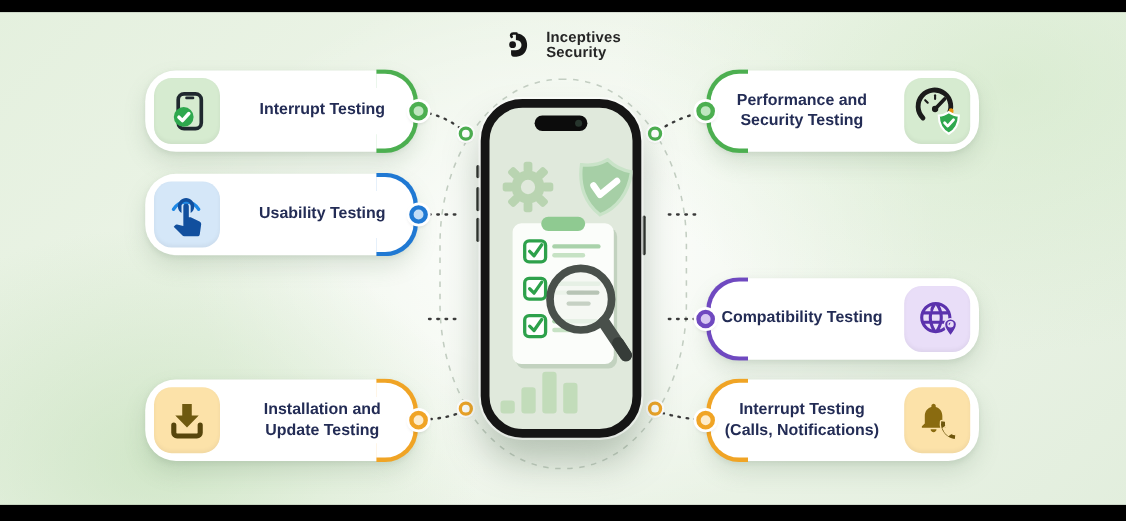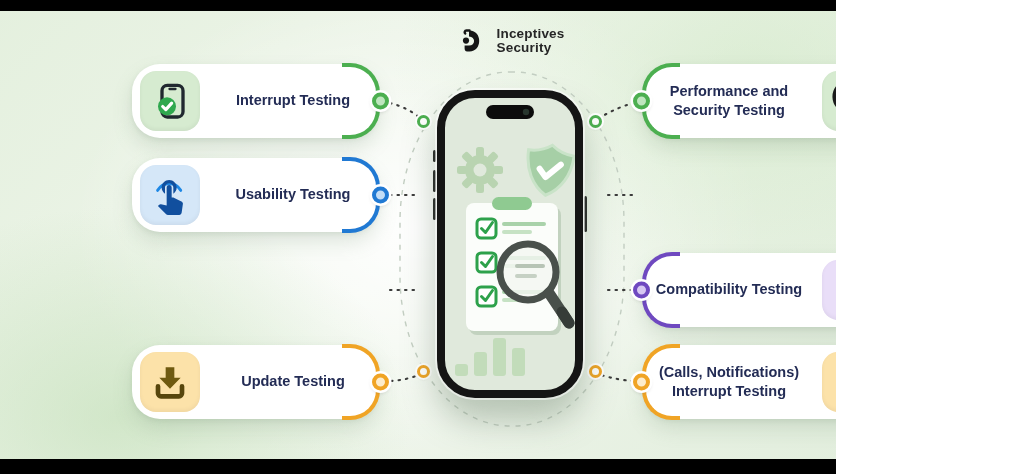--- a/index.html
+++ b/index.html
@@ -1,17 +1,17 @@
 <!DOCTYPE html>
 <html><head>
 <meta charset="utf-8">
 <style>
   html,body{margin:0;padding:0;}
   #canvas{
-    position:relative; width:836px; height:474px; overflow:hidden;
+    position:relative; width:1024px; height:474px; overflow:hidden;
     font-family:"Liberation Sans", sans-serif;
     background:
       radial-gradient(ellipse 420px 300px at 14% 88%, rgba(186,219,174,.55), transparent 70%),
       radial-gradient(ellipse 500px 340px at 90% 16%, rgba(198,228,186,.45), transparent 72%),
       radial-gradient(ellipse 460px 330px at 50% 48%, rgba(255,255,255,.95), transparent 75%),
       linear-gradient(135deg,#e4f0de 0%,#f0f6ec 50%,#e2eedd 100%);
   }
   .bar{position:absolute;left:0;width:1024px;background:#000;}
   .bar.top{top:0;height:11px;}
   .bar.bottom{top:459px;height:15px;}
@@ -139,20 +139,21 @@
 
   <div class="card left o" style="top:345px">
     <div class="edge"></div>
     <div class="tile">
       <svg width="40" height="40" viewBox="0 0 24 24">
         <path d="M14.6 3.2 H9.4 v6.3 H5.6 L12 16 l6.4 -6.5 h-3.8 z" fill="#6f5a10"></path>
         <path d="M4.8 14.6 v4.2 a1.8 1.8 0 0 0 1.8 1.8 h10.8 a1.8 1.8 0 0 0 1.8 -1.8 v-4.2" fill="none" stroke="#57460c" stroke-width="2.8" stroke-linecap="round"></path>
       </svg>
     </div>
     <div class="lbl">
+      <span>Installation and</span>
       <span>Update Testing</span>
     </div>
     <div class="dot"></div>
   </div>
 
   <div class="card right g" style="top:64px">
     <div class="edge"></div>
     <div class="tile">
       <svg width="46" height="46" viewBox="0 0 48 48">
         <path d="M10.5 30.5 A15.5 15.5 0 1 1 34.2 28.2" fill="none" stroke="#1b1b1b" stroke-width="4.6" stroke-linecap="round"></path>
@@ -200,22 +201,22 @@
       <svg width="44" height="44" viewBox="0 0 48 48">
         <g transform="translate(3,4) scale(1.45)" fill="#8a6b10">
           <path d="M12 22c1.1 0 2-.9 2-2h-4c0 1.1.9 2 2 2zm6-6v-5c0-3.07-1.63-5.64-4.5-6.32V4c0-.83-.67-1.5-1.5-1.5s-1.5.67-1.5 1.5v.68C7.64 5.36 6 7.92 6 11v5l-2 2v1h16v-1l-2-2z"></path>
         </g>
         <g transform="translate(25,21) scale(0.95) rotate(8)">
           <path d="M6.62 10.79c1.44 2.83 3.76 5.14 6.59 6.59l2.2-2.2c.27-.27.67-.36 1.02-.24 1.12.37 2.33.57 3.57.57.55 0 1 .45 1 1V20c0 .55-.45 1-1 1-9.39 0-17-7.61-17-17 0-.55.45-1 1-1h3.5c.55 0 1 .45 1 1 0 1.25.2 2.45.57 3.57.11.35.03.74-.25 1.02l-2.2 2.2z" fill="#6e560d" stroke="#fce2a9" stroke-width="1.4"></path>
         </g>
       </svg>
     </div>
     <div class="lbl">
+      <span>Interrupt Testing</span>
       <span>(Calls, Notifications)</span>
-      <span>Interrupt Testing</span>
     </div>
     <div class="dot"></div>
   </div>
 
   <div class="sidebtn" style="left:433px;top:150px;height:12px;"></div>
   <div class="sidebtn" style="left:433px;top:170px;height:22px;"></div>
   <div class="sidebtn" style="left:433px;top:198px;height:22px;"></div>
   <div class="sidebtn" style="left:584px;top:196px;height:36px;"></div>
 
   <div class="phone">

